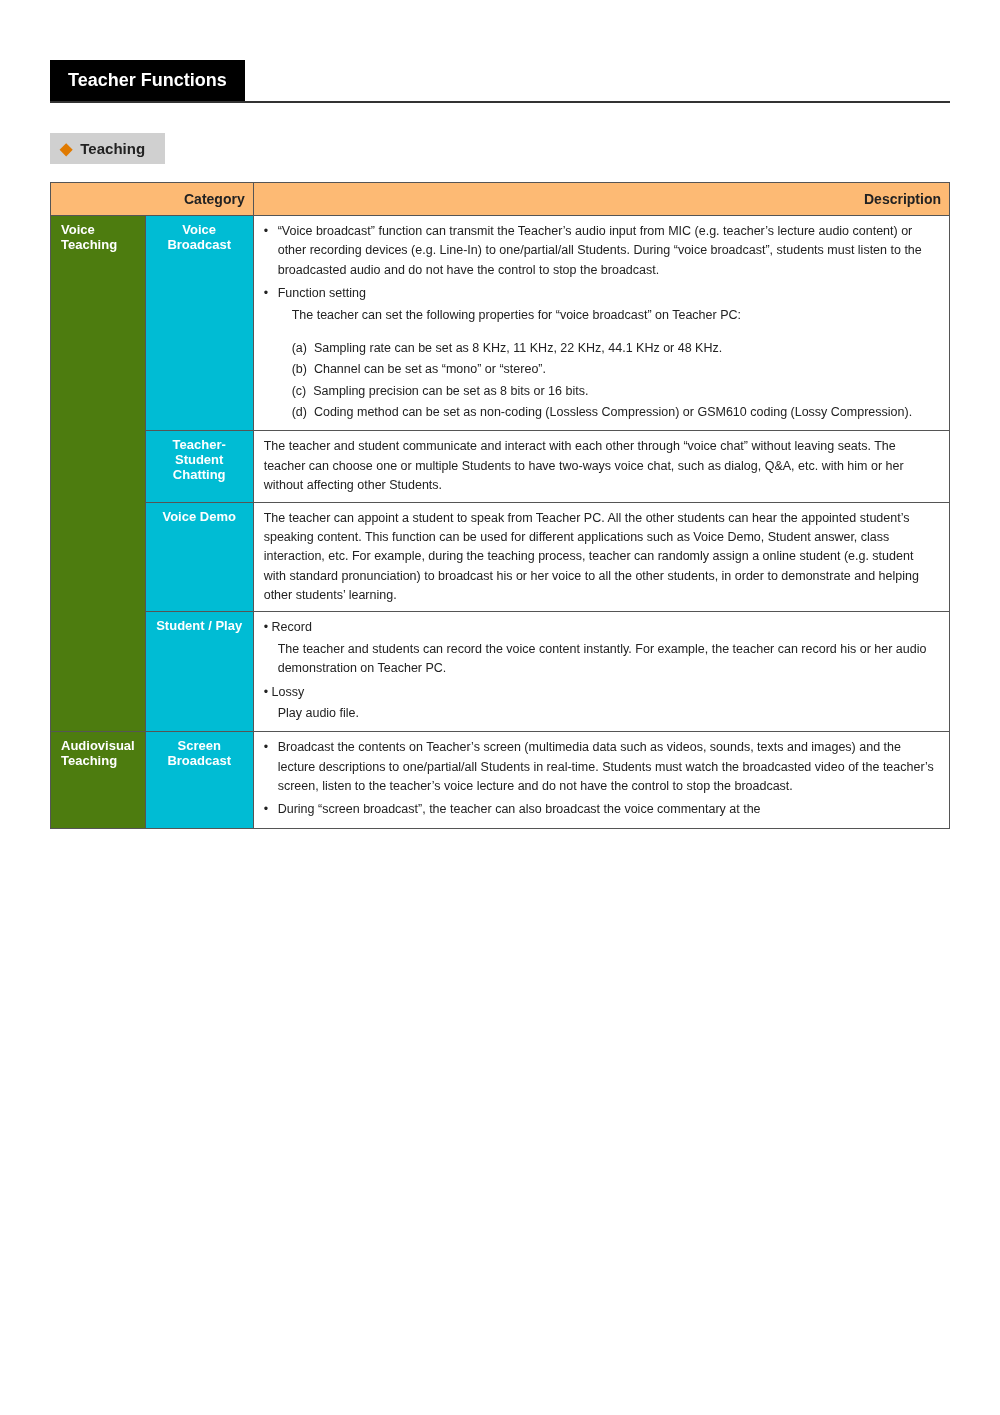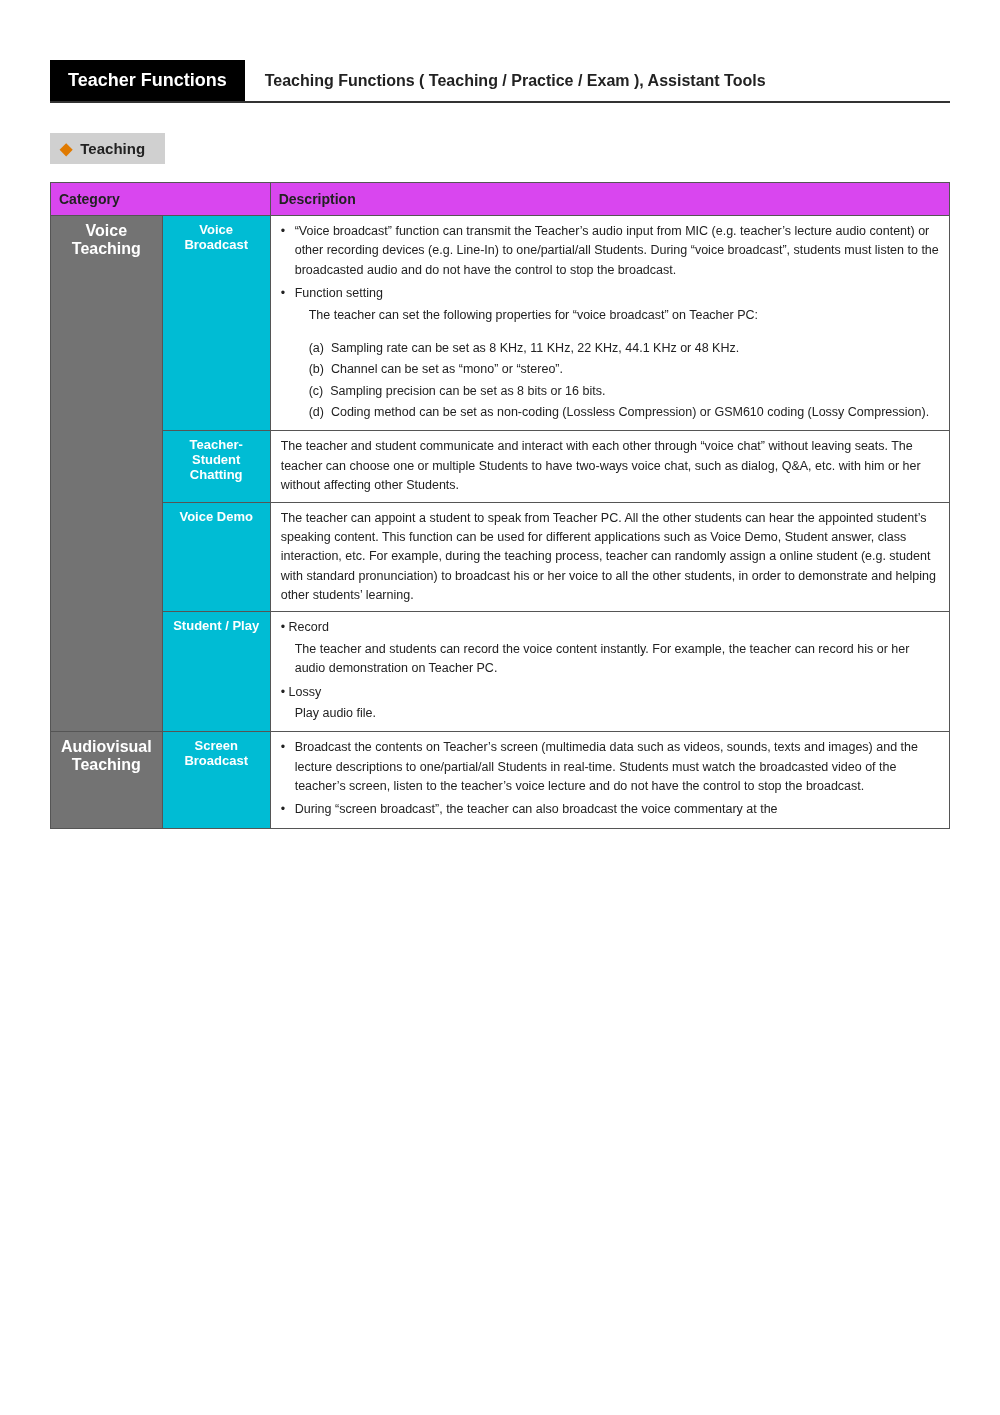--- a/index.html
+++ b/index.html
@@ -57,37 +57,36 @@
       width: 100%;
       border-collapse: collapse;
       border: 1px solid #555;
     }
     .main-table th, .main-table td {
       border: 1px solid #555;
       padding: 6px 10px;
       vertical-align: top;
     }
     .main-table thead th {
-      text-align: left;
-      background: #d946ef;
+      text-align: right;
+      background: #fdba74;
       font-weight: bold;
       font-size: 14px;
       padding: 8px;
     }
     .col-category1 { width: 90px; }
     .col-category2 { width: 108px; }
     .col-description { width: auto; }
 
     
     .cyan-cell {
-      background: #737373;
+      background: #4d7c0f;
       color: #fff;
       font-weight: bold;
-      text-align: center;
-      font-size: 16px;
+      font-size: 13px;
       vertical-align: middle;
     }
     .cyan-label {
       background: #00bcd4;
       color: #fff;
       font-weight: bold;
       text-align: center;
       font-size: 13px;
     }
 
@@ -104,21 +103,20 @@
     .bullet-dot { min-width: 10px; }
   </style>
 </head>
 <body>
 
 
 
 
 <div class="page-header">
   <div class="header-title-box">Teacher Functions</div>
-  <div class="header-subtitle">Teaching Functions ( Teaching / Practice / Exam ), Assistant Tools</div>
 </div>
 
 
 <div class="section-heading">
   <span class="diamond-icon">◆</span>
   <span>Teaching</span>
 </div>
 
 
 <table class="main-table">

